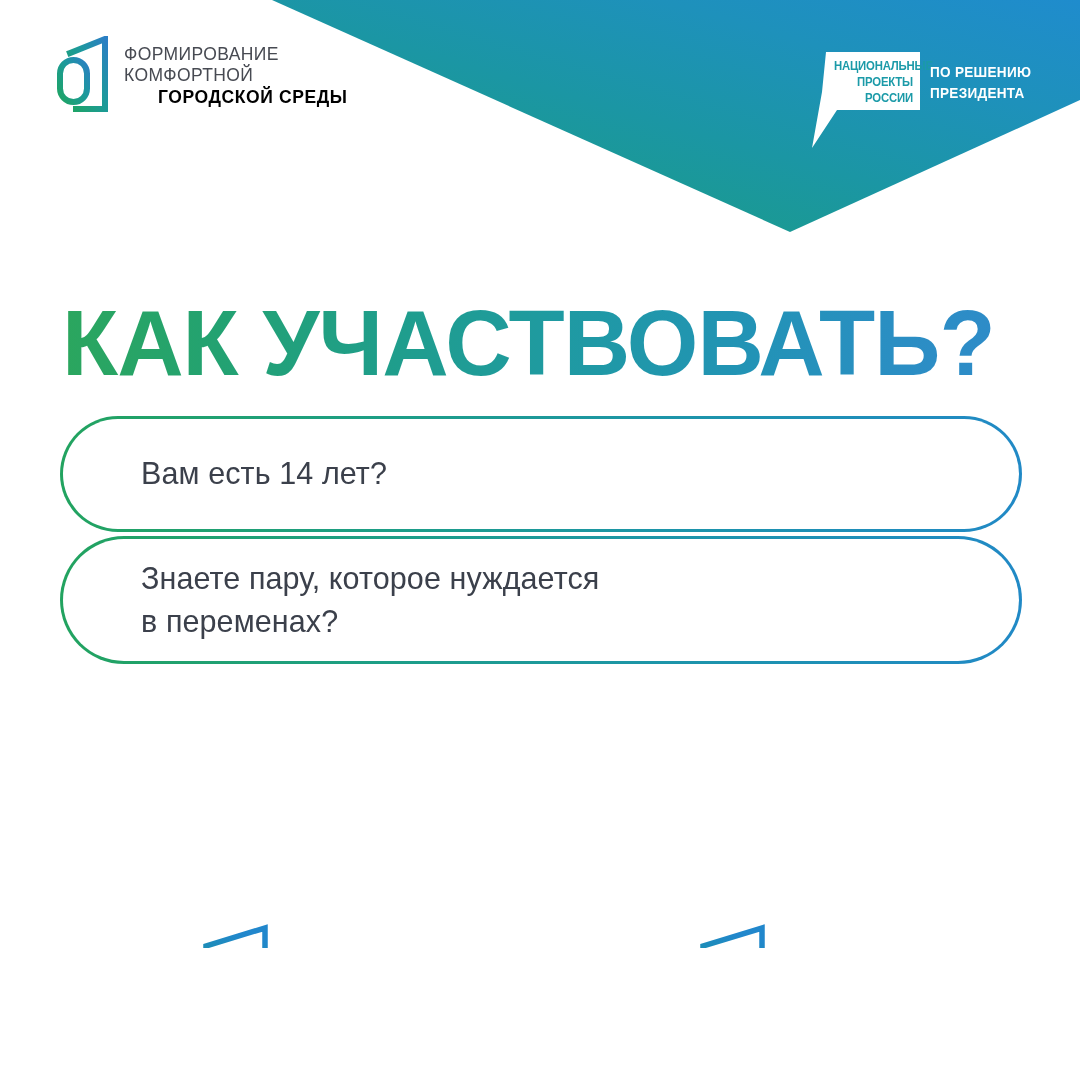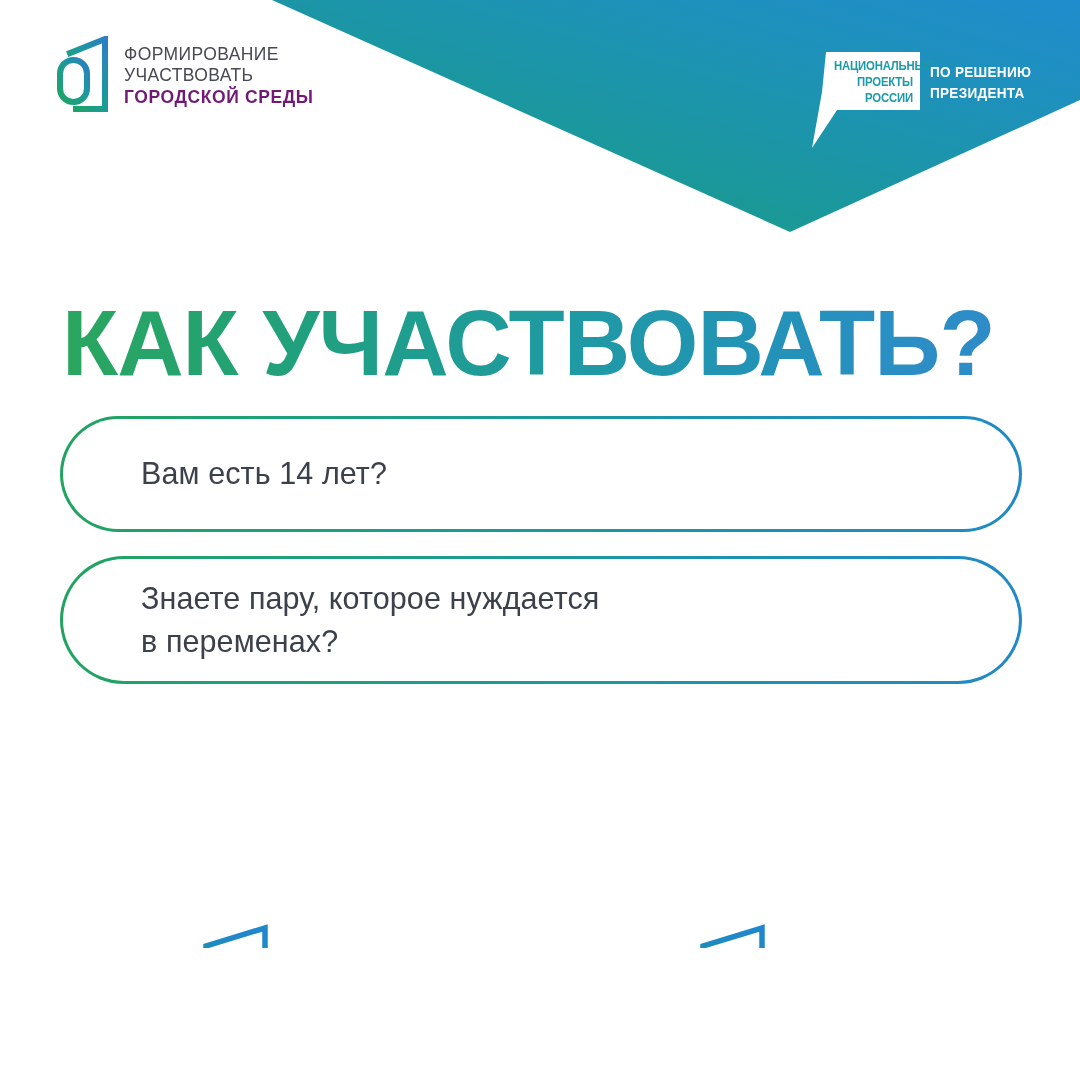--- a/index.html
+++ b/index.html
@@ -55,22 +55,23 @@
   }
   .brand-line {
     font-size: 17.5px;
     letter-spacing: 0.4px;
     color: #474a52;
     font-weight: 400;
     white-space: nowrap;
   }
   .brand-line.bold {
     font-weight: 700;
-    color: #701a75;
+    color: #000000;
     letter-spacing: 0.6px;
+    margin-left: 34px;
   }
 
   
   .np-badge {
     position: absolute;
     top: 52px;
     left: 812px;
     display: flex;
     align-items: flex-start;
     gap: 10px;
@@ -140,21 +141,21 @@
     position: absolute;
     top: 416px;
     left: 60px;
     width: 962px;
   }
   .card {
     position: relative;
     border-radius: 999px;
     padding: 3px;
     background: linear-gradient(92deg, #22a35f 0%, #1d9e86 34%, #1c95a8 62%, #2189c6 100%);
-    margin-bottom: 24px;
+    margin-bottom: 4px;
     box-sizing: border-box;
   }
   .card-inner {
     background: #ffffff;
     border-radius: 999px;
     box-sizing: border-box;
     display: flex;
     align-items: center;
     padding: 0 48px 0 78px;
   }
@@ -210,21 +211,21 @@
         </linearGradient>
       </defs>
 
       <path d="M14 17 L49 3 L49 73 L20 73" fill="none" stroke="url(#markGrad)" stroke-width="6" stroke-linecap="square" stroke-linejoin="miter"></path>
 
       <rect x="4" y="24" width="27" height="42" rx="13.5" ry="13.5" fill="none" stroke="url(#markGrad)" stroke-width="6"></rect>
       <line x1="17.5" y1="14" x2="17.5" y2="86" stroke="url(#markGrad)" stroke-width="6" stroke-linecap="butt"></line>
     </svg>
     <div class="brand-text">
       <div class="brand-line">ФОРМИРОВАНИЕ</div>
-      <div class="brand-line">УЧАСТВОВАТЬ</div>
+      <div class="brand-line">КОМФОРТНОЙ</div>
       <div class="brand-line bold">ГОРОДСКОЙ СРЕДЫ</div>
     </div>
   </div>
 
   <div class="np-badge">
     <div class="np-logo">
       <svg viewBox="0 0 108 96" width="108" height="96">
         <polygon points="14,0 108,0 108,58 25,58 0,96 10,40" fill="#ffffff"></polygon>
       </svg>
       <div class="np-logo-text">

